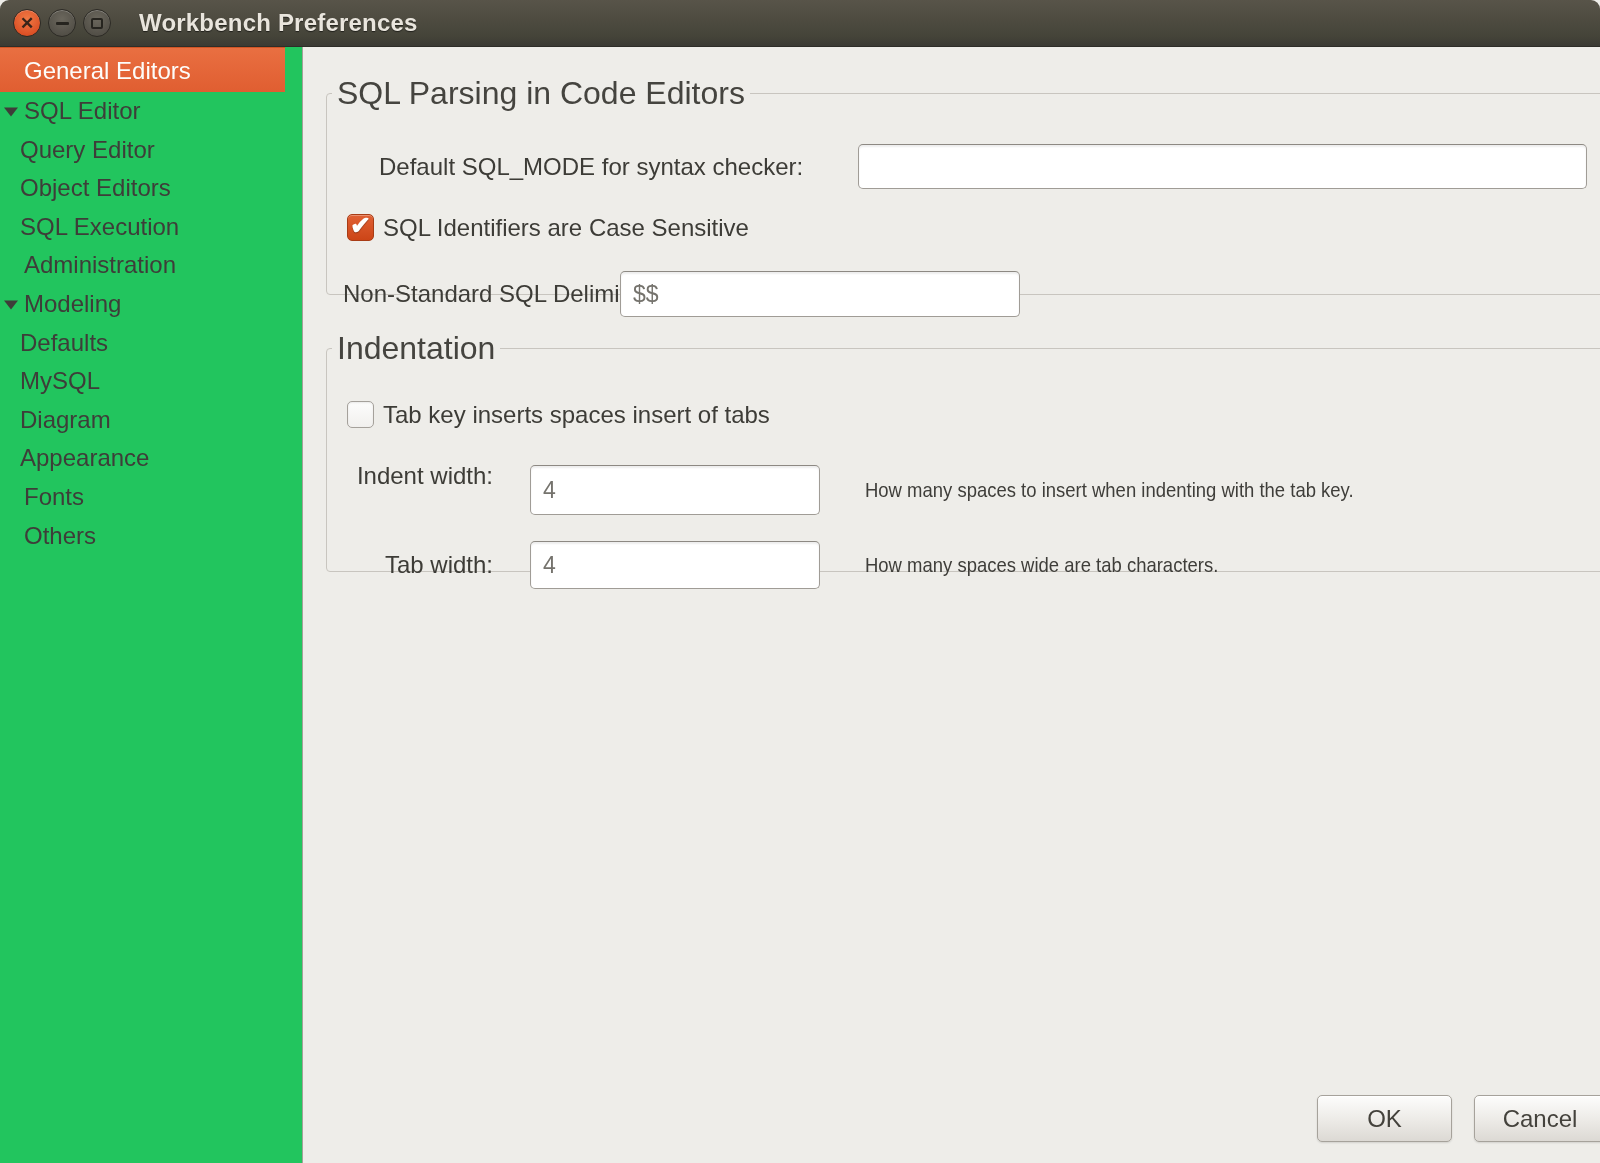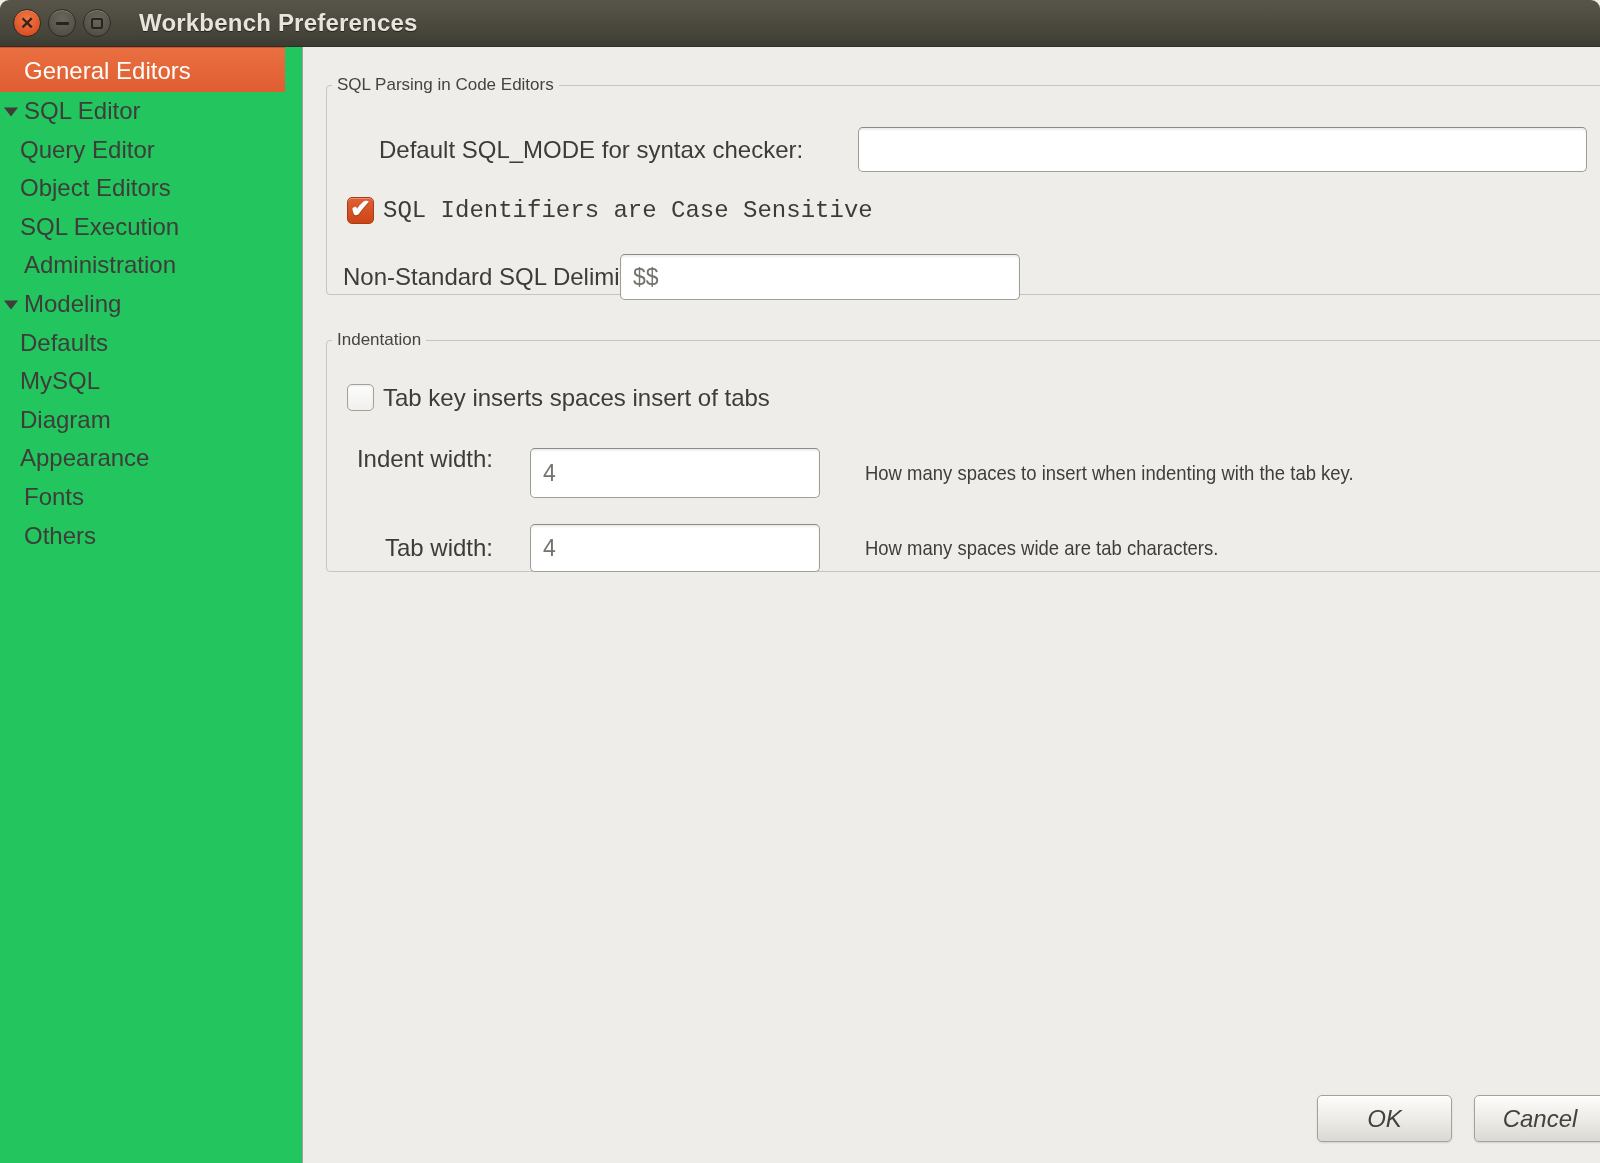--- a/index.html
+++ b/index.html
@@ -58,21 +58,21 @@
     border-left:7px solid transparent; border-right:7px solid transparent;
     border-top:9px solid #3e3d39;
   }
   
   .content { position:relative; flex:1; background:#eeede9; }
   fieldset {
     position:absolute; border:1px solid #c8c5bf; border-radius:4px;
     background:transparent;
   }
   fieldset legend {
-    margin-left:5px; padding:0 5px; font-size:17px; color:#45443f;
+    margin-left:5px; padding:0 5px; font-size:32px; color:#45443f;
   }
   #fs-parsing { left:23px; top:28px; width:1281px; height:220px; }
   #fs-indent  { left:23px; top:283px; width:1320px; height:242px; }
   .f-label { position:absolute; font-size:24px; color:#3d3c37; display:flex; align-items:center; }
   .text-input {
     position:absolute; background:#ffffff;
     border:1px solid #a09c96; border-top-color:#8d8983; border-radius:5px;
     box-shadow:inset 0 2px 2px rgba(0,0,0,.07);
     font-family:"Liberation Sans", sans-serif; font-size:23px; color:#75736d;
     padding:0 12px; outline:none;
@@ -96,40 +96,40 @@
   .cb-label { position:absolute; font-size:24px; color:#3d3c37; display:flex; align-items:center; cursor:pointer; }
   .help {
     position:absolute; font-size:21px; color:#3f3e3a; display:flex; align-items:center;
     transform-origin:left center;
   }
   .help span { display:inline-block; transform:scaleX(0.88); transform-origin:left center; white-space:nowrap; }
   
   #lbl-sqlmode { left:16px; top:32px; height:45px;margin-left:36px; }
   #inp-sqlmode { left:531px; top:32px; width:729px; height:45px; }
   #cb-case     { left:20px; top:102px; }
-  #lbl-case    { left:56px; top:102px; height:27px;font-family:Liberation Mono, monospace; }
+  #lbl-case    { left:56px; top:102px; height:27px; }
   #lbl-delim   { left:16px; top:159px; height:46px; }
   #inp-delim   { left:293px; top:159px; width:400px; height:46px; }
   
   #cb-tabspaces  { left:20px; top:34px; }
   #lbl-tabspaces { left:56px; top:34px; height:27px; }
   #lbl-indentw { left:16px; top:84px; width:150px; height:50px; justify-content:flex-end; }
   #inp-indentw { left:203px; top:98px; width:290px; height:50px; }
   #help-indentw{ left:538px; top:98px; height:50px; }
   #lbl-tabw    { left:16px; top:174px; width:150px; height:48px; justify-content:flex-end; }
   #inp-tabw    { left:203px; top:174px; width:290px; height:48px; }
   #help-tabw   { left:538px; top:174px; height:48px; }
   
   .dlg-btn {
     position:absolute; height:47px; border-radius:5px; cursor:pointer;
     background:linear-gradient(#fdfdfc, #eceae6 55%, #dcd9d4);
     border:1px solid #a6a29b;
     box-shadow:inset 0 1px 0 rgba(255,255,255,.9), 0 1px 2px rgba(0,0,0,.12);
     font-family:"Liberation Sans", sans-serif;
-    font-size:24px; color:#44423c; text-align:center; line-height:45px;font-style:italic;
+    font-size:24px; color:#44423c; text-align:center; line-height:45px;
   }
   #btn-ok     { left:1014px; top:1048px; width:135px; }
   #btn-cancel { left:1171px; top:1048px; width:132px; }
 </style>
 </head>
 <body>
 
 <div class="window">
 
   <div class="titlebar">

